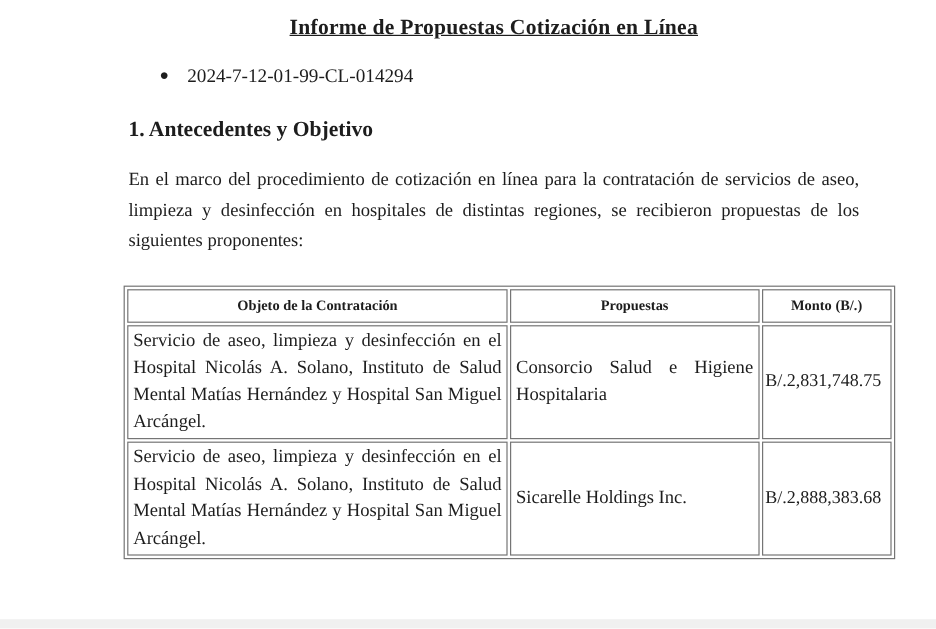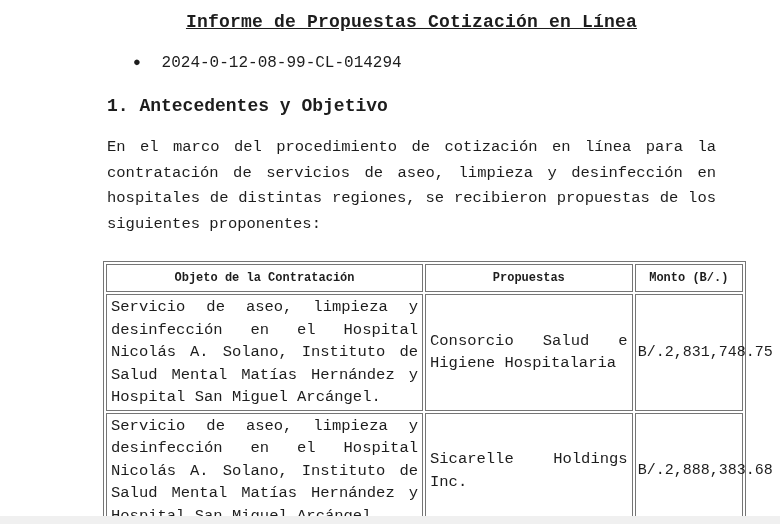--- a/index.html
+++ b/index.html
@@ -3,21 +3,21 @@
 <meta charset="utf-8">
 <style>
   html, body { margin: 0; padding: 0; background: #ffffff; }
   .page {
     position: relative;
     width: 780px;
     height: 524px;
     box-sizing: border-box;
     background: var(--bg, #ffffff);
     color: var(--ink, #1d1d1d);
-    font-family: Liberation Mono, monospace;
+    font-family: Liberation Serif, serif;
     padding: 8px 64px 0 107px;
     overflow: hidden;
   }
   .doc-title {
     margin: 4px 0 0 0;
     text-align: center;
     font-size: 18px;
     font-weight: bold;
     text-decoration: underline;
     letter-spacing: 0.2px;
@@ -99,21 +99,21 @@
 </head>
 <body>
 
 <div class="page" style="--bg: #ffffff; --ink: #1d1d1d; --tborder: #757575; --strip: #f0f0f0;">
 
   <h1 class="doc-title">Informe de Propuestas Cotización en Línea</h1>
 
 
   <p class="bullet-line">
     <span class="bullet-glyph">●</span>
-    <span>2024-0-12-08-99-CL-014294</span>
+    <span>2024-7-12-01-99-CL-014294</span>
   </p>
 
 
   <h2 class="section-heading">1. Antecedentes y Objetivo</h2>
 
   <p class="intro-paragraph">En el marco del procedimiento de cotización en línea para la contratación de servicios de aseo, limpieza y desinfección en hospitales de distintas regiones, se recibieron propuestas de los siguientes proponentes:</p>
 
   <table class="proposals-table">
     <colgroup>
       <col style="width:316px">

